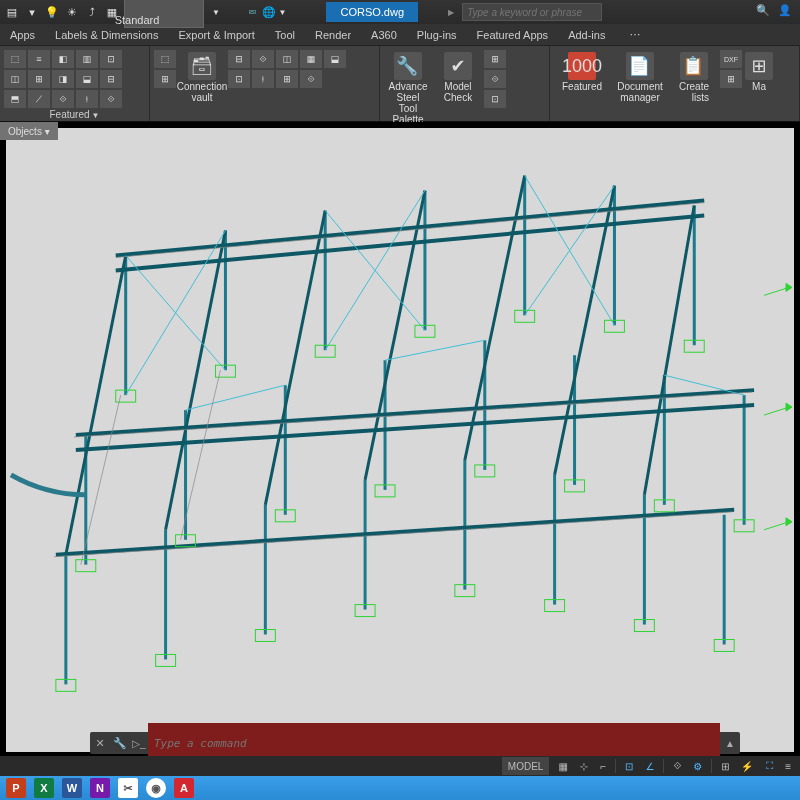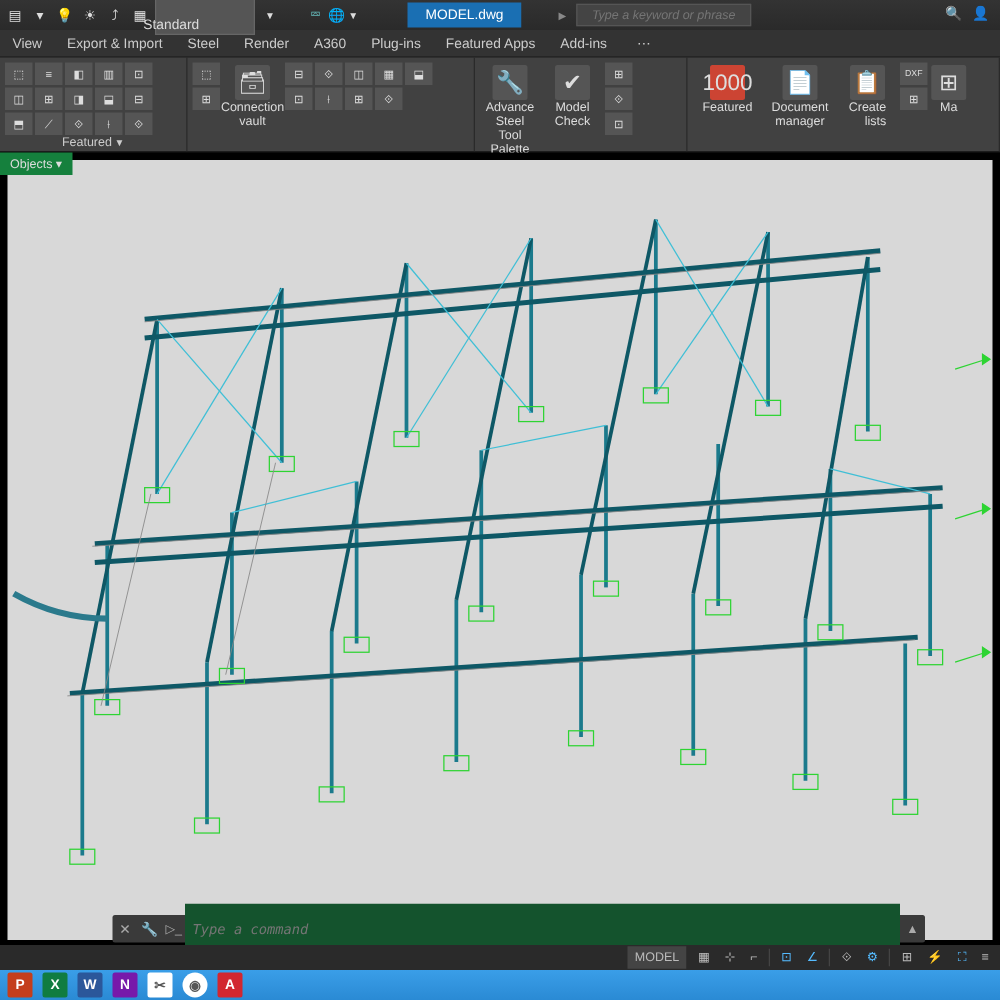--- a/index.html
+++ b/index.html
@@ -3,51 +3,51 @@
 <meta charset="utf-8">
 <style>
 * { margin:0; padding:0; box-sizing:border-box; font-family:"Segoe UI",Arial,sans-serif; }
 body { width:800px; height:800px; background:#000; overflow:hidden; position:relative; }
 
 
 .titlebar { height:24px; background:linear-gradient(#333,#2a2a2a); display:flex; align-items:center; color:#ddd; font-size:11px; }
 .titlebar .qat { display:flex; gap:4px; padding:0 4px; align-items:center; }
 .titlebar .qat span { width:16px; height:16px; display:flex; align-items:center; justify-content:center; font-size:11px; }
 .titlebar .doc-tab { background:#1a6fb3; color:#fff; height:20px; padding:0 14px; margin-left:40px; display:flex; align-items:center; font-size:11px; }
-.titlebar .search { margin-left:8px; background:#444; border:1px solid #555; height:18px; width:140px; color:#888; font-size:10px; font-style:italic; padding:0 4px;text-align:center; }
+.titlebar .search { margin-left:8px; background:#444; border:1px solid #555; height:18px; width:140px; color:#888; font-size:10px; font-style:italic; padding:0 4px; }
 .titlebar .right-icons { margin-left:auto; display:flex; gap:6px; padding-right:6px; }
 .titlebar .right-icons span { width:16px; height:16px; font-size:11px; }
 
 
 .menubar { height:22px; background:#333; display:flex; align-items:center; color:#ccc; font-size:11px; border-bottom:1px solid #222; }
 .menubar .tab { padding:0 10px; height:22px; display:flex; align-items:center; cursor:pointer; }
 
 
 .ribbon { height:76px; background:#414141; display:flex; color:#ddd; font-size:10px; border-bottom:1px solid #111; }
 .ribbon-group { display:flex; flex-direction:column; border-right:1px solid #2a2a2a; padding:2px 4px 0 4px; }
 .ribbon-group .controls { flex:1; display:flex; align-items:flex-start; gap:2px; padding-top:2px;}
 .ribbon-group .title { text-align:center; font-size:10px; color:#ccc; padding:1px 0 2px 0; white-space:nowrap; }
 .ribbon-group .title .arrow { font-size:8px; margin-left:2px; }
 .big-btn { display:flex; flex-direction:column; align-items:center; justify-content:flex-start; width:48px; padding:2px 2px 0 2px; text-align:center; line-height:11px; cursor:pointer;}
 .big-btn .ico { width:28px; height:28px; margin-bottom:1px; display:flex; align-items:center; justify-content:center; font-size:18px; background:#555; border-radius:2px;}
 .big-btn .lbl { font-size:10px; color:#ddd; }
 .row-stack { display:flex; flex-direction:column; gap:2px; }
 .row-stack .sm { width:22px; height:18px; background:#555; display:flex; align-items:center; justify-content:center; font-size:9px; cursor:pointer;}
-.objects-dd { position:absolute; top:122px; left:0; height:18px; background:#15803d; color:#ddd; font-size:10px; padding:0 8px; display:flex; align-items:center; cursor:pointer; }
+.objects-dd { position:absolute; top:122px; left:0; height:18px; background:#737373; color:#ddd; font-size:10px; padding:0 8px; display:flex; align-items:center; cursor:pointer; }
 
 
 .viewport-wrap { position:absolute; top:122px; left:0; right:0; bottom:42px; background:#000; padding:6px; }
 .viewport { width:100%; height:100%; background:#d8d8d8; position:relative; overflow:hidden; }
 .viewport svg { position:absolute; top:0; left:0; width:100%; height:100%; }
 
 
 .cmd-wrap { position:absolute; bottom:46px; left:90px; right:60px; height:22px; background:#3a3a3a; display:flex; align-items:center; border-radius:2px; }
 .cmd-wrap .close { width:20px; color:#aaa; text-align:center; font-size:11px; cursor:pointer;}
 .cmd-wrap .wrench { width:20px; color:#aaa; text-align:center; font-size:11px; cursor:pointer;}
-.cmd-wrap .cmd-input { flex:1; background:#14532d; color:#999; font-size:11px; font-style:italic; padding:20px 6px; height:18px; border:none; outline:none; font-family:Consolas,monospace;}
+.cmd-wrap .cmd-input { flex:1; background:#7f1d1d; color:#999; font-size:11px; font-style:italic; padding:20px 6px; height:18px; border:none; outline:none; font-family:Consolas,monospace;}
 .cmd-wrap .up { width:20px; color:#aaa; text-align:center; font-size:10px; cursor:pointer;}
 
 
 .statusbar { position:absolute; bottom:24px; left:0; right:0; height:20px; background:#2a2a2a; display:flex; align-items:center; justify-content:flex-end; color:#bbb; font-size:10px; padding:0 6px; gap:6px; }
 .statusbar .item { display:flex; align-items:center; gap:2px; padding:0 3px; cursor:pointer; height:18px;}
 .statusbar .model-btn { background:#444; padding:1px 6px; font-size:10px; }
 .statusbar .sep { width:1px; height:14px; background:#444; }
 
 
 .taskbar { position:absolute; bottom:0; left:0; right:0; height:24px; background:linear-gradient(#3a9ee8,#2a8ad4); display:flex; align-items:center; padding:0 6px; gap:8px;}
@@ -77,34 +77,35 @@
     <span>▦</span>
     <div class="std-dd">
         <span>Standard</span>
       </div>
     <span style="font-size:8px;">▼</span>
   </div>
   <span style="margin-left:20px;color:#6bb;">⮹</span>
   <span class="globe" style="margin-left:6px;">🌐</span>
   <span style="font-size:8px;margin-left:2px;">▼</span>
   <div class="doc-tab">
-      <span>MODEL.dwg</span>
+      <span>CORSO.dwg</span>
     </div>
   <span style="margin-left:30px;font-size:8px;color:#888;">▶</span>
   <input class="search" placeholder="Type a keyword or phrase" style="">
   <div class="right-icons">
     <span>🔍</span>
     <span>👤</span>
   </div>
 </div>
 
 <div class="menubar">
-  <div class="tab">View</div>
+  <div class="tab">Apps</div>
+  <div class="tab">Labels &amp; Dimensions</div>
   <div class="tab">Export &amp; Import</div>
-  <div class="tab">Steel</div>
+  <div class="tab">Tool</div>
   <div class="tab">Render</div>
   <div class="tab">A360</div>
   <div class="tab">Plug-ins</div>
   <div class="tab">Featured Apps</div>
   <div class="tab">Add-ins</div>
   <div class="tab" style="margin-left:4px;">⋯</div>
 </div>
 
 <div class="ribbon">
 

